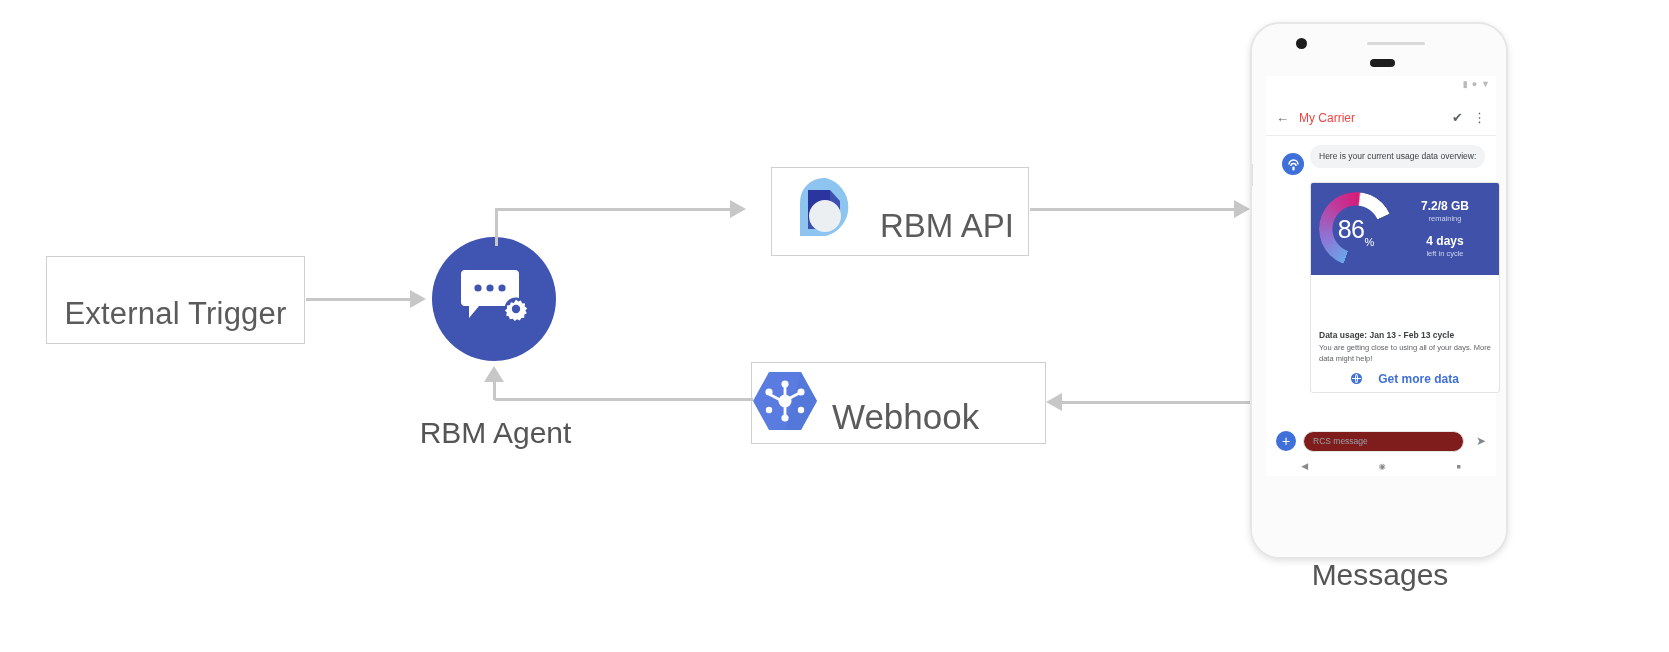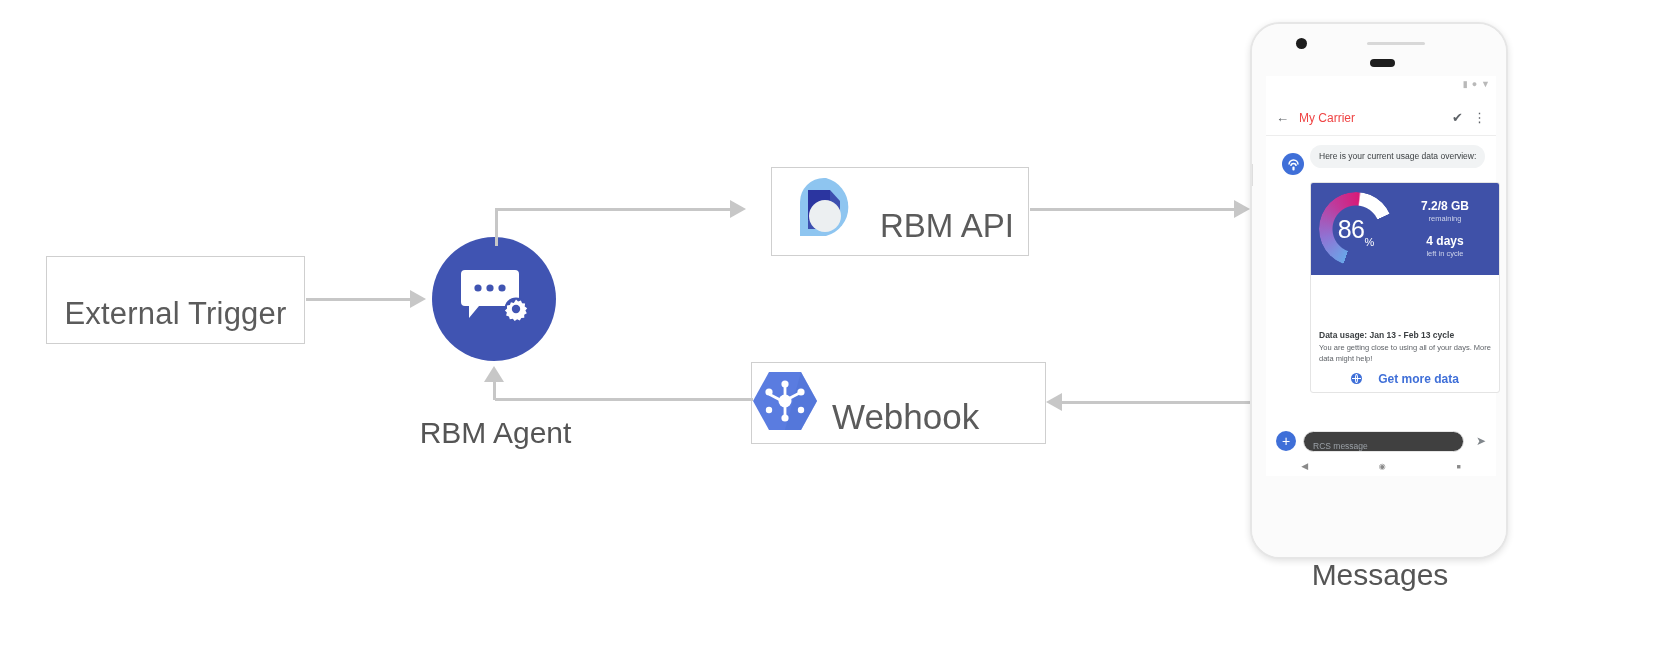--- a/index.html
+++ b/index.html
@@ -160,22 +160,22 @@
   #composer {
     position: absolute; left: 0; bottom: 20px; width: 100%; height: 30px;
     display: flex; align-items: center; gap: 7px; padding: 0 10px;
   }
   #plus-button {
     width: 20px; height: 20px; border-radius: 50%; background: #3f6fd8; flex: 0 0 20px;
     color: #fff; display: flex; align-items: center; justify-content: center; font-size: 14px; line-height: 1;
   }
   #message-input {
     flex: 1; height: 21px; border: 1px solid #e6e6e6; border-radius: 11px;
-    display: flex; align-items: flex-end; padding: 0 9px;
-    font-size: 8.5px; color: #9aa0a6; background: #404040;
+    display: flex; align-items: center; padding: 0 9px;
+    font-size: 8.5px; color: #9aa0a6; background: #7f1d1d;
   }
   #send-icon { color: #80868b; font-size: 12px; margin-left: 5px; }
 
   #navbar {
     position: absolute; left: 0; bottom: 0; width: 100%; height: 20px;
     display: flex; align-items: center; justify-content: space-around;
     color: #8a8a8a; font-size: 8px;
   }
   #nav-back { font-size: 9px; }
   #nav-home { font-size: 8px; }

